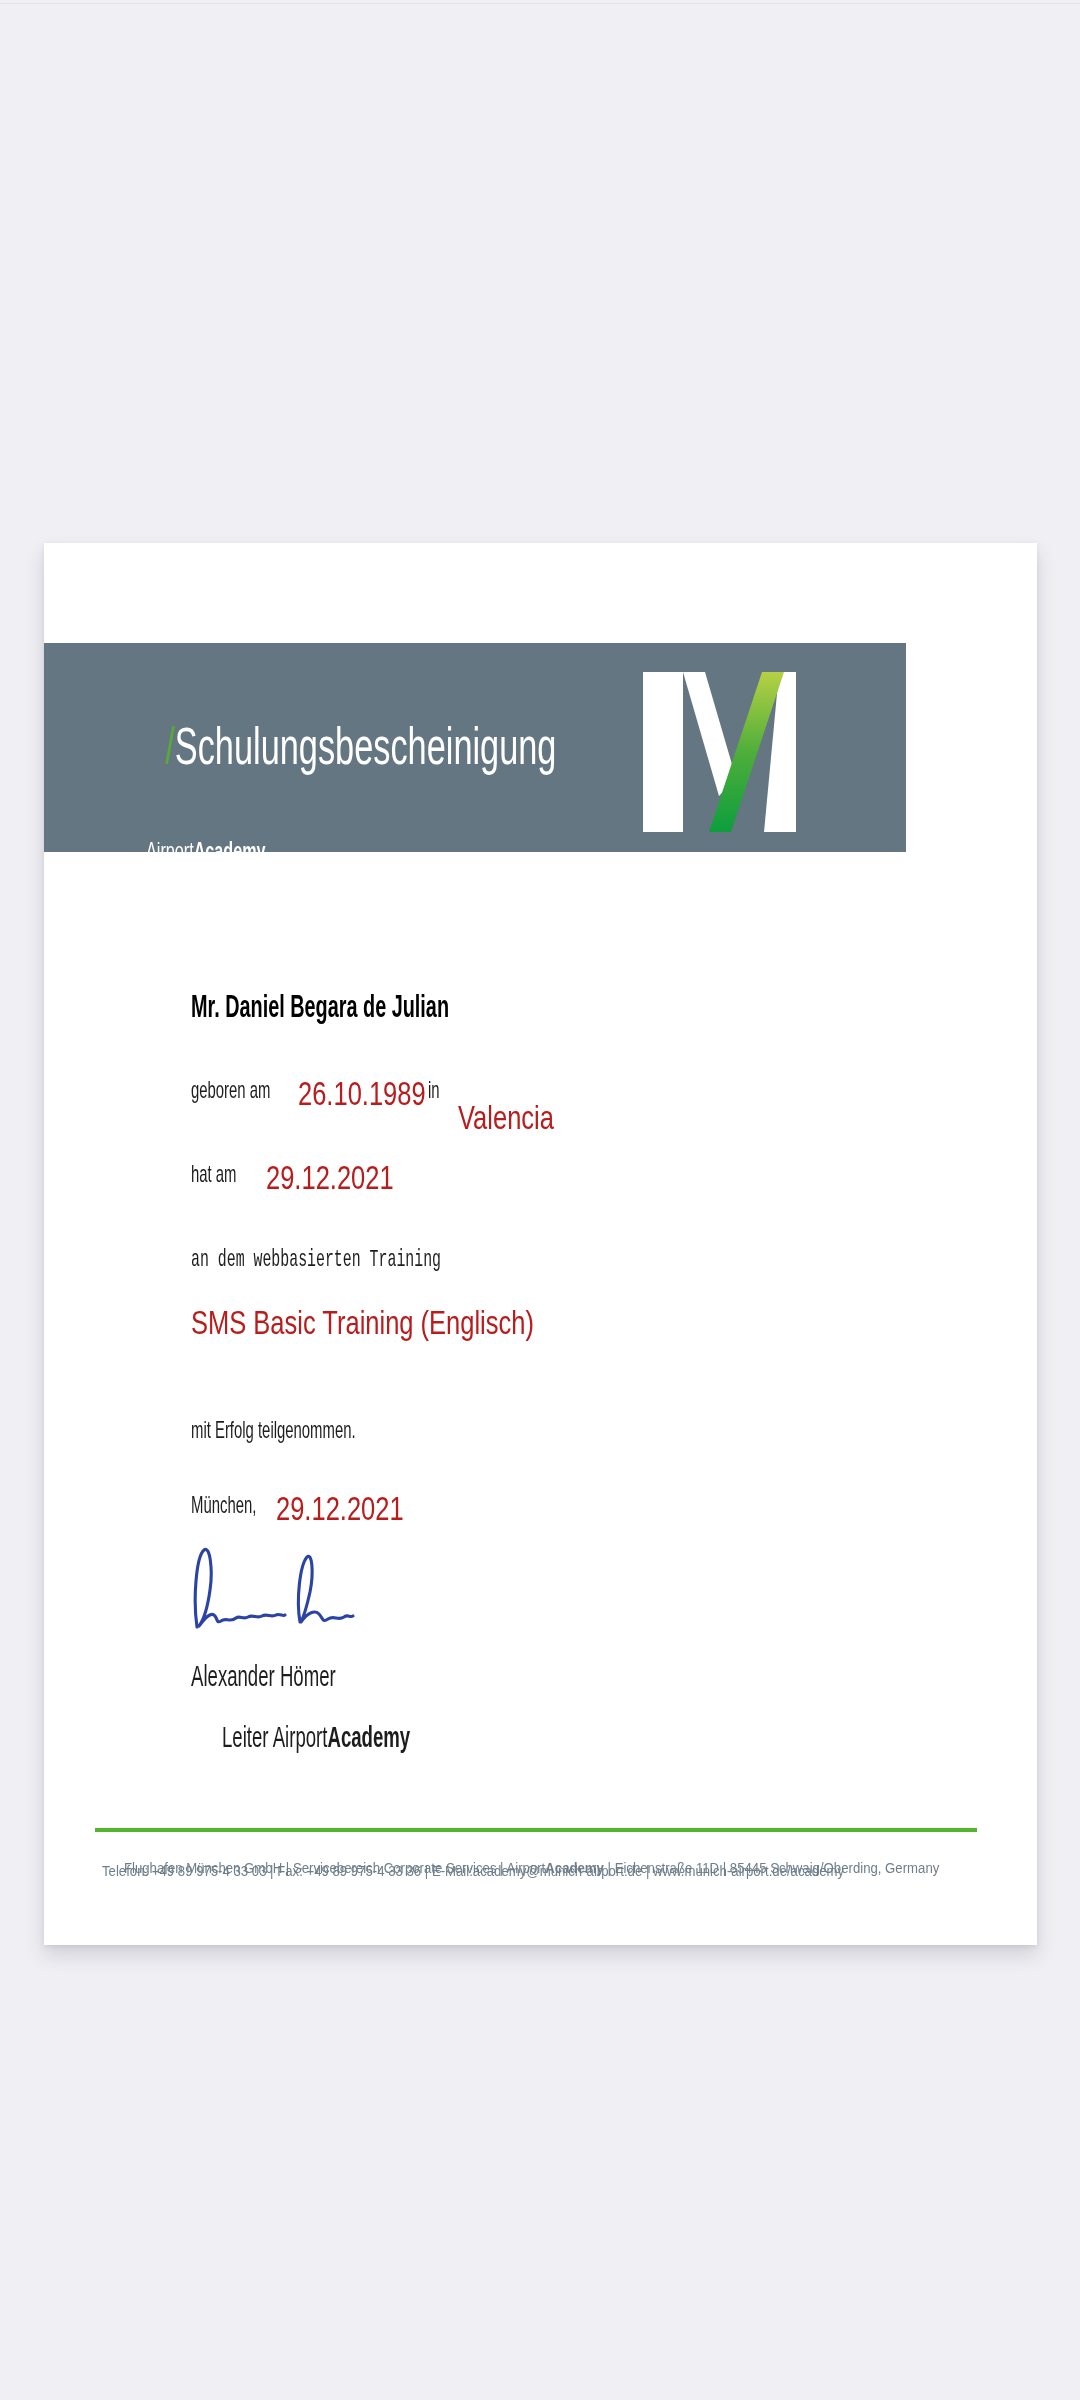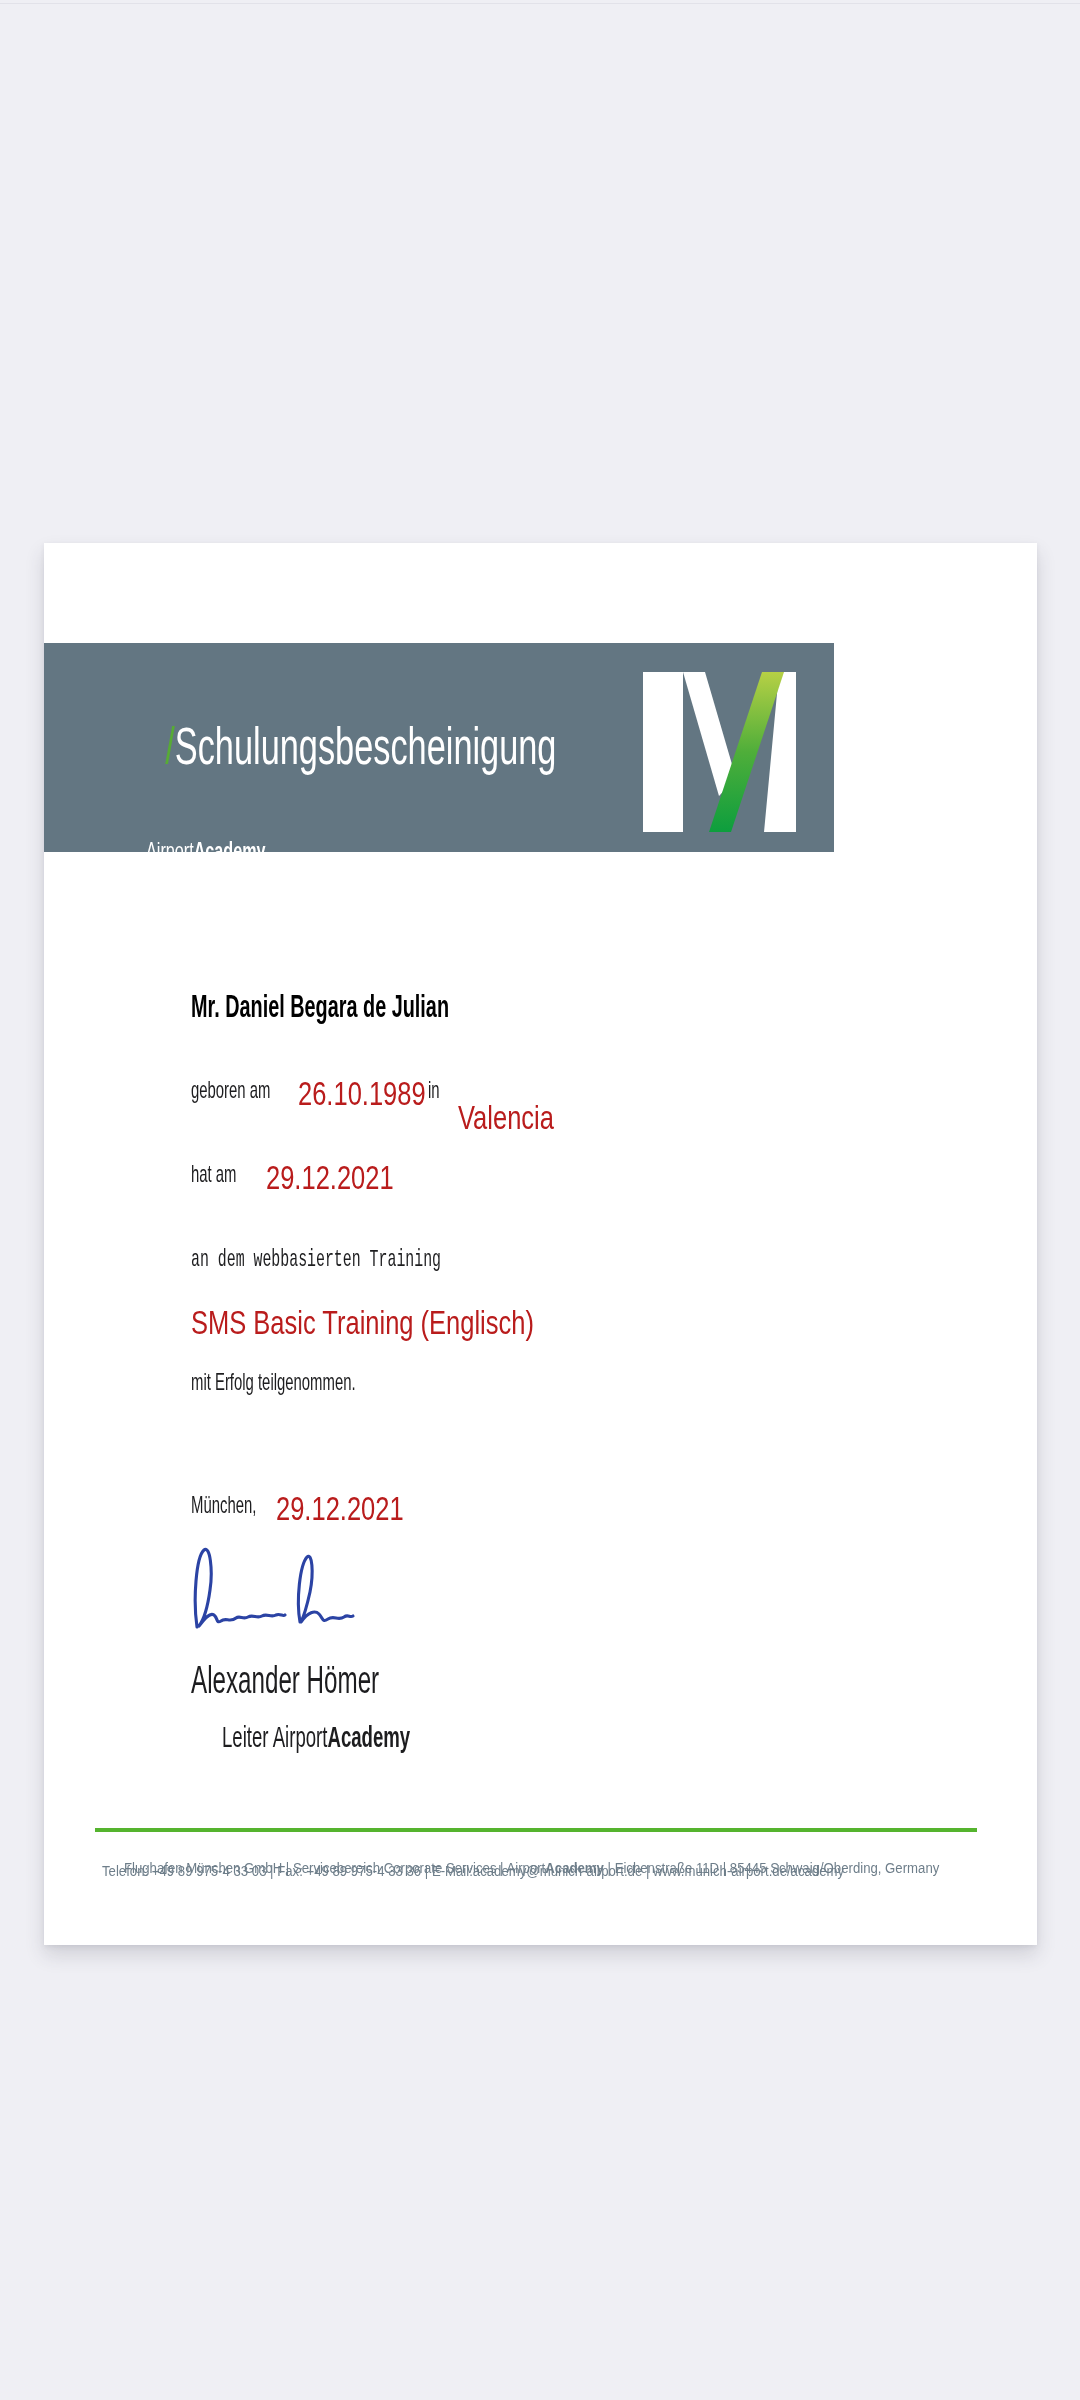--- a/index.html
+++ b/index.html
@@ -18,43 +18,43 @@
   }
 
   
   .sq62{display:inline-block;transform:scaleX(.62);transform-origin:0 0;white-space:pre;}
   .sq66{display:inline-block;transform:scaleX(.66);transform-origin:0 0;white-space:pre;}
   .sq75{display:inline-block;transform:scaleX(.75);transform-origin:0 0;white-space:pre;}
   .sq85{display:inline-block;transform:scaleX(.85);transform-origin:0 0;white-space:pre;}
   .b{font-weight:700;}
 
   
-  .banner{position:absolute;left:0;top:100px;width:790px;height:209px;background:#637682;}
+  .banner{position:absolute;left:0;top:100px;width:862px;height:209px;background:#637682;}
   .banner-title{position:absolute;left:45px;top:16px;font-size:52px;line-height:58px;color:#ffffff;white-space:nowrap;}
   .banner-title .slash{color:#57ab35;}
   .banner-brand{position:absolute;left:67px;top:166px;font-size:24.5px;line-height:28px;color:#ffffff;white-space:nowrap;}
   .logo{position:absolute;left:599px;top:29px;width:153px;height:160px;}
 
   
   .tline{position:absolute;white-space:nowrap;color:#1d1d1f;margin-left:8px;}
   .lbl{font-size:24px;line-height:1.1;}
   .val{font-size:34px;line-height:1.1;color:#b91c1c;}
   .p-name      {left:139px;top:446px;font-size:32px;line-height:1.1;color:#000;}
   .p-born-lbl  {left:139px;top:534px;}
   .p-born-date {left:246px;top:532px;}
   .p-in-lbl    {left:376px;top:534px;}
   .p-born-city {left:406px;top:556px;}
   .p-hat-lbl   {left:139px;top:618px;}
   .p-hat-date  {left:214px;top:616px;}
   .p-intro     {left:139px;top:704px;font-family:Liberation Mono, monospace;}
   .p-training  {left:139px;top:761px;text-align:right;}
-  .p-result    {left:139px;top:826px;text-decoration:underline;}
+  .p-result    {left:139px;top:874px;text-decoration:underline;}
   .p-city      {left:139px;top:949px;}
   .p-issue-date{left:224px;top:947px;}
-  .p-signer1   {left:139px;top:1116px;font-size:39px;line-height:1.1;}
+  .p-signer1   {left:139px;top:1116px;font-size:30px;line-height:1.1;}
   .p-signer2   {left:139px;top:1144px;font-size:30px;line-height:1.1;}
 
   .signature{position:absolute;left:146px;top:1002px;width:170px;height:90px;}
 
   
   .accent-line{position:absolute;left:51px;top:1285px;width:882px;height:4px;background:#55b42e;}
   .footer-line{position:absolute;left:58px;color:#6e7e8a;font-size:15.5px;line-height:18px;white-space:nowrap;}
   .f1{top:1298px;}
   .f2{top:1319px;}
 </style>

